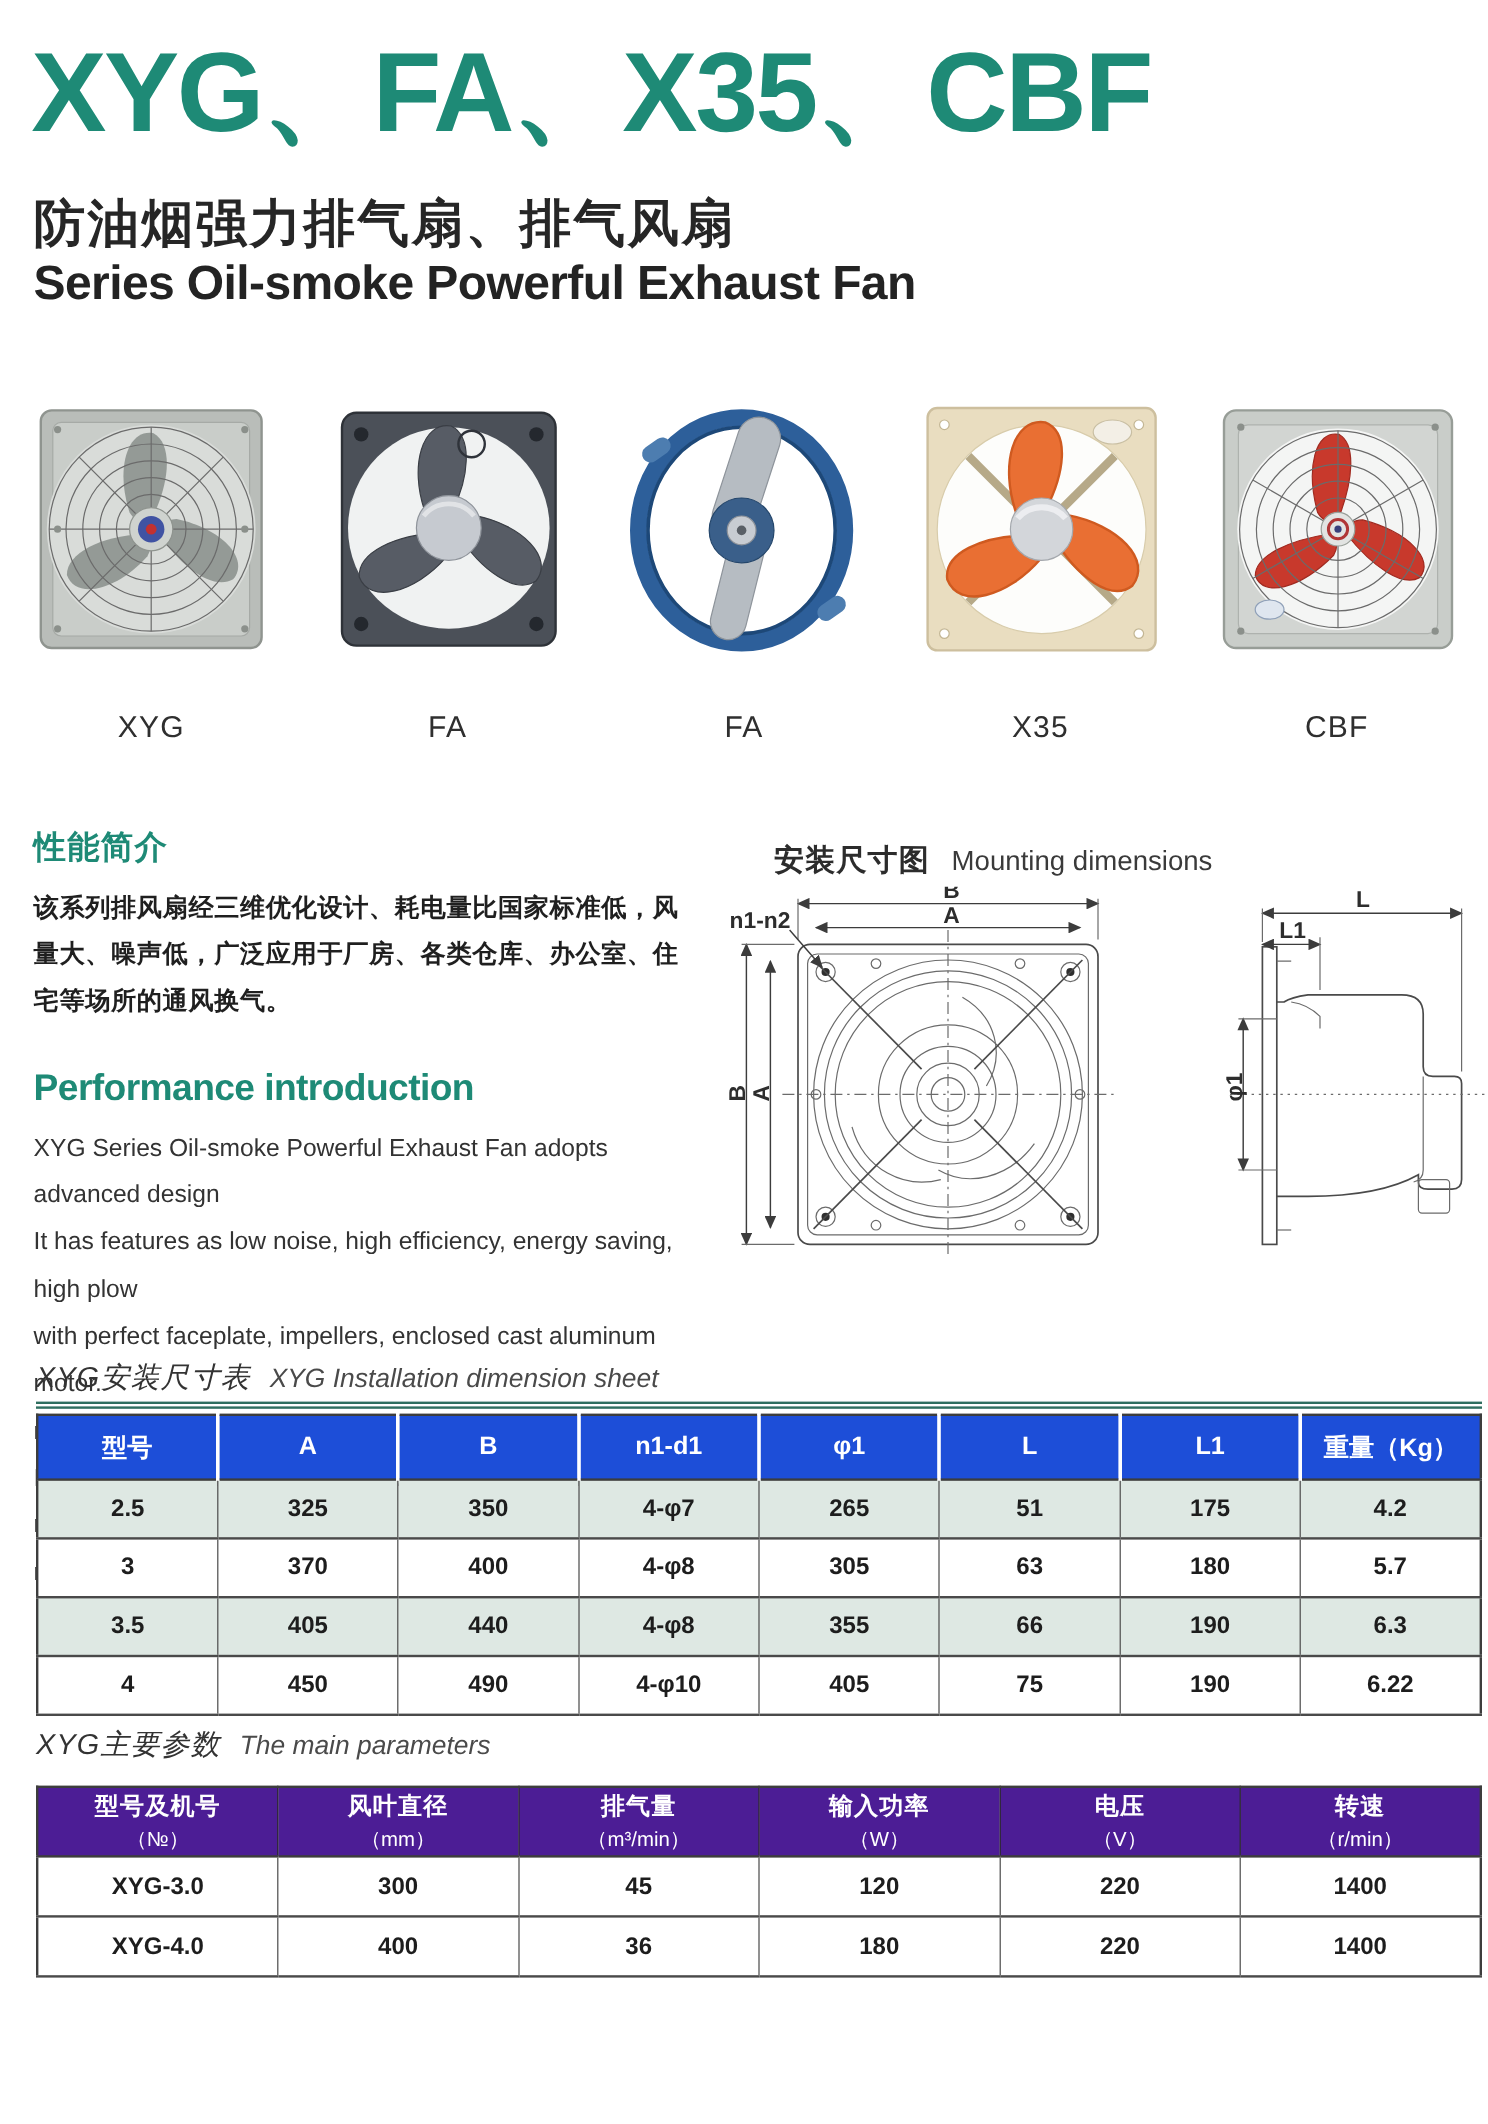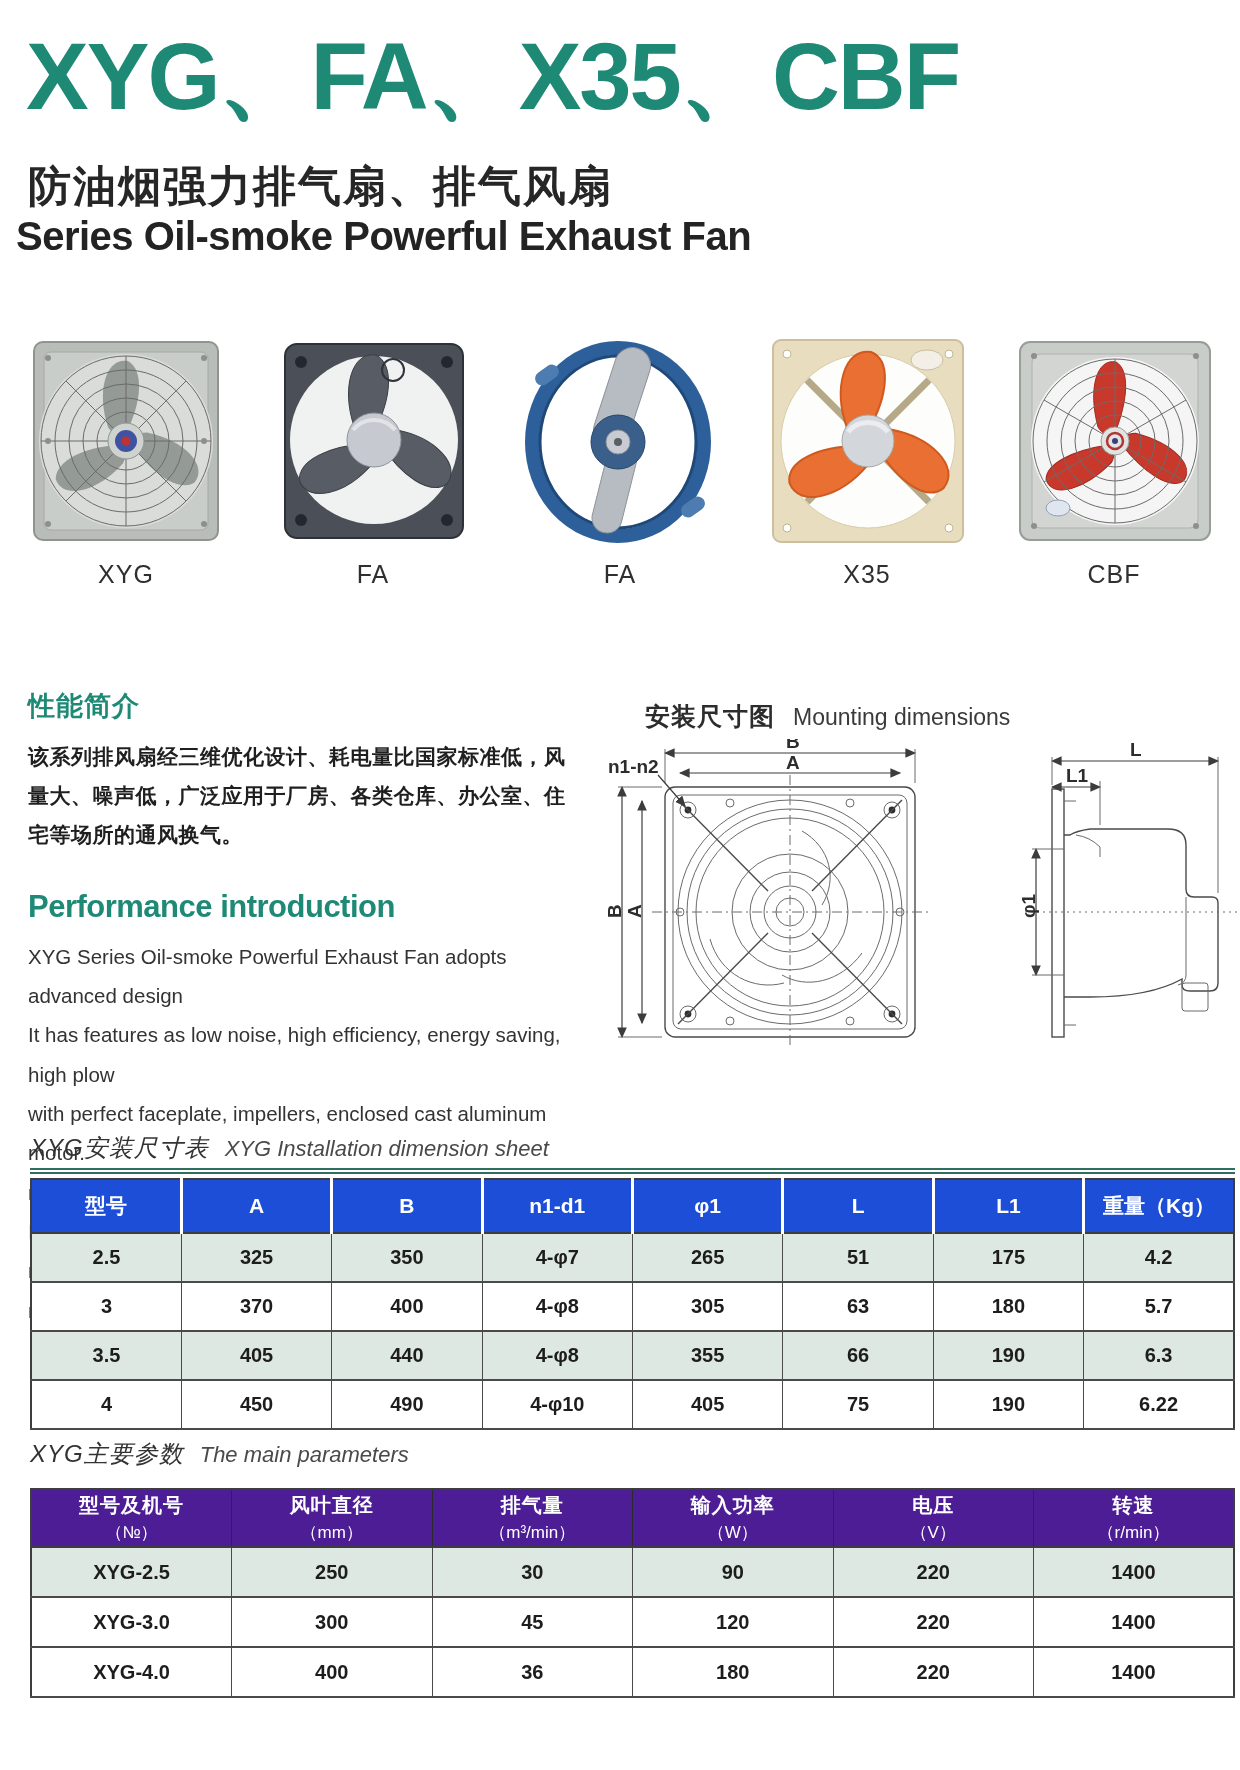--- a/index.html
+++ b/index.html
@@ -13,31 +13,31 @@
   .main-title {
     position:absolute; left:26px; top:14px; width:1190px;
     font-size:94px; font-weight:800; letter-spacing:-2px;
     color:#1e8a76; white-space:nowrap;
   }
   .sub-zh {
     position:absolute; left:28px; top:158px;
     font-size:43px; font-weight:700; letter-spacing:2px; color:#262626;
   }
   .sub-en {
-    position:absolute; left:16px; top:214px;
+    position:absolute; left:28px; top:214px;
     font-size:40px; font-weight:600; color:#232323; letter-spacing:-0.5px;
   }
   
   .products {
     position:absolute; left:0; top:330px; width:1240px;
     display:flex; justify-content:space-between; padding:0 8px;
   }
   .product { width:236px; text-align:center; }
   .product svg { display:block; margin:0 auto; }
-  .product-label { margin-top:8px; font-size:25px; color:#2f2f2f; letter-spacing:1px; }
+  .product-label { margin-top:40px; font-size:25px; color:#2f2f2f; letter-spacing:1px; }
   
   .left-col { position:absolute; left:28px; top:688px; width:540px; }
   .h-zh { font-size:27px; font-weight:700; color:#1e8a76; letter-spacing:1px; }
   .p-zh { margin-top:14px; font-size:21px; font-weight:600; color:#1f1f1f; line-height:1.85; letter-spacing:0.5px; }
   .h-en { margin-top:34px; font-size:31px; font-weight:700; color:#1e8a76; letter-spacing:-0.5px; }
   .p-en { margin-top:12px; font-size:20.5px; color:#333; line-height:1.92; }
   .right-col { position:absolute; left:570px; top:700px; width:670px; }
   .mount-head { margin-left:75px; }
   .mount-head .zh { font-size:25px; font-weight:700; color:#2c2c2c; letter-spacing:1px; }
   .mount-head .en { font-size:23px; color:#3a3a3a; margin-left:18px; }
@@ -454,28 +454,20 @@
           <div class="l1">电压</div>
           <div class="l2">（V）</div>
         </th>
         <th>
           <div class="l1">转速</div>
           <div class="l2">（r/min）</div>
         </th>
       </tr>
     </thead>
     <tbody>
-      <tr class="tint">
-        <td>XYG-2.5</td>
-        <td>250</td>
-        <td>30</td>
-        <td>90</td>
-        <td>220</td>
-        <td>1400</td>
-      </tr>
       <tr class="plain">
         <td>XYG-3.0</td>
         <td>300</td>
         <td>45</td>
         <td>120</td>
         <td>220</td>
         <td>1400</td>
       </tr>
       <tr class="plain">
         <td>XYG-4.0</td>

